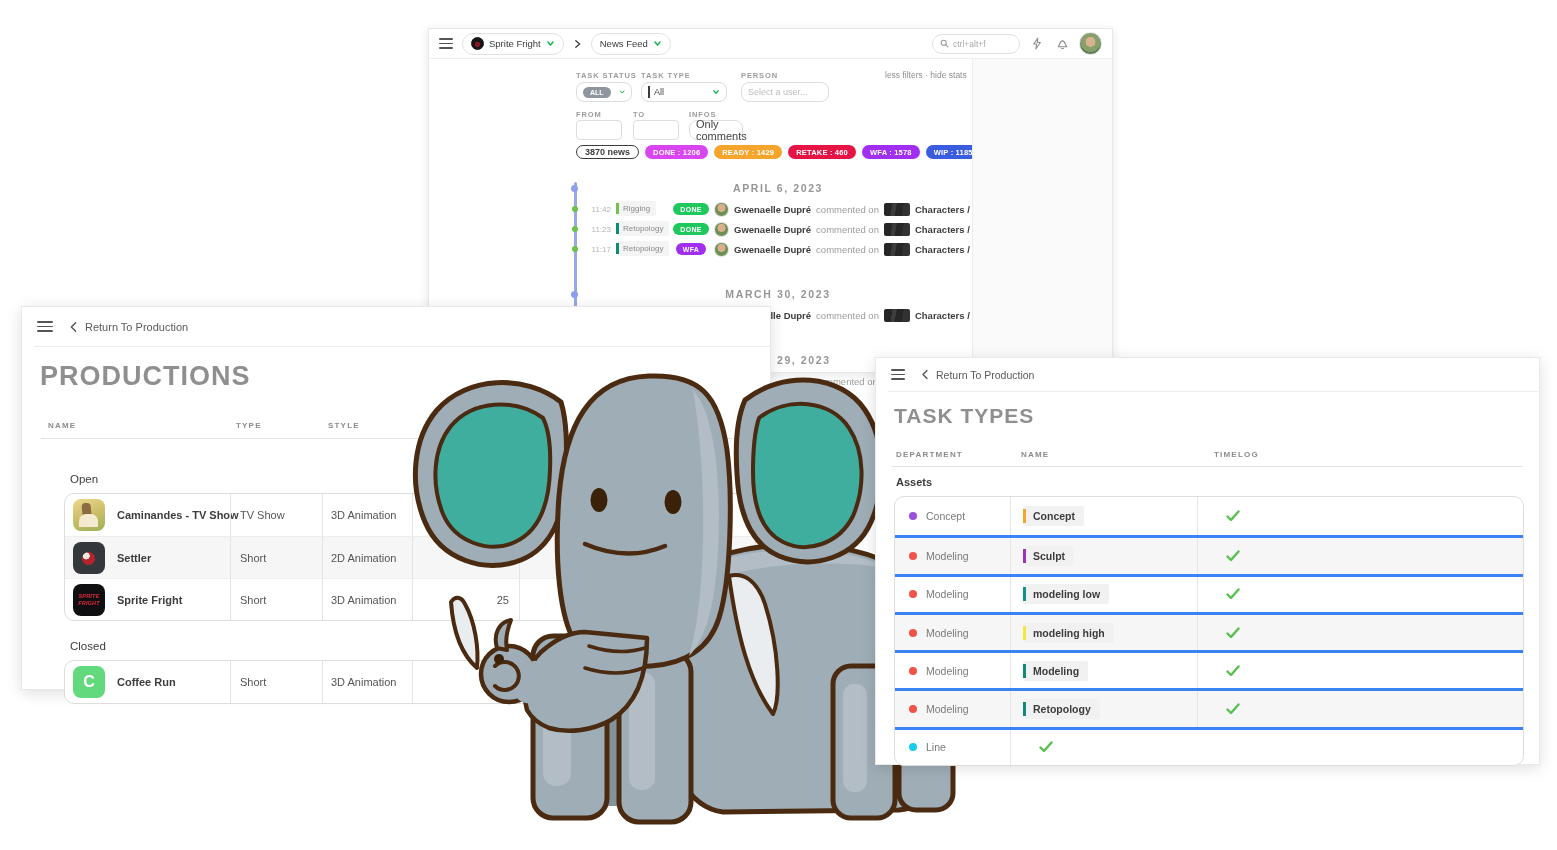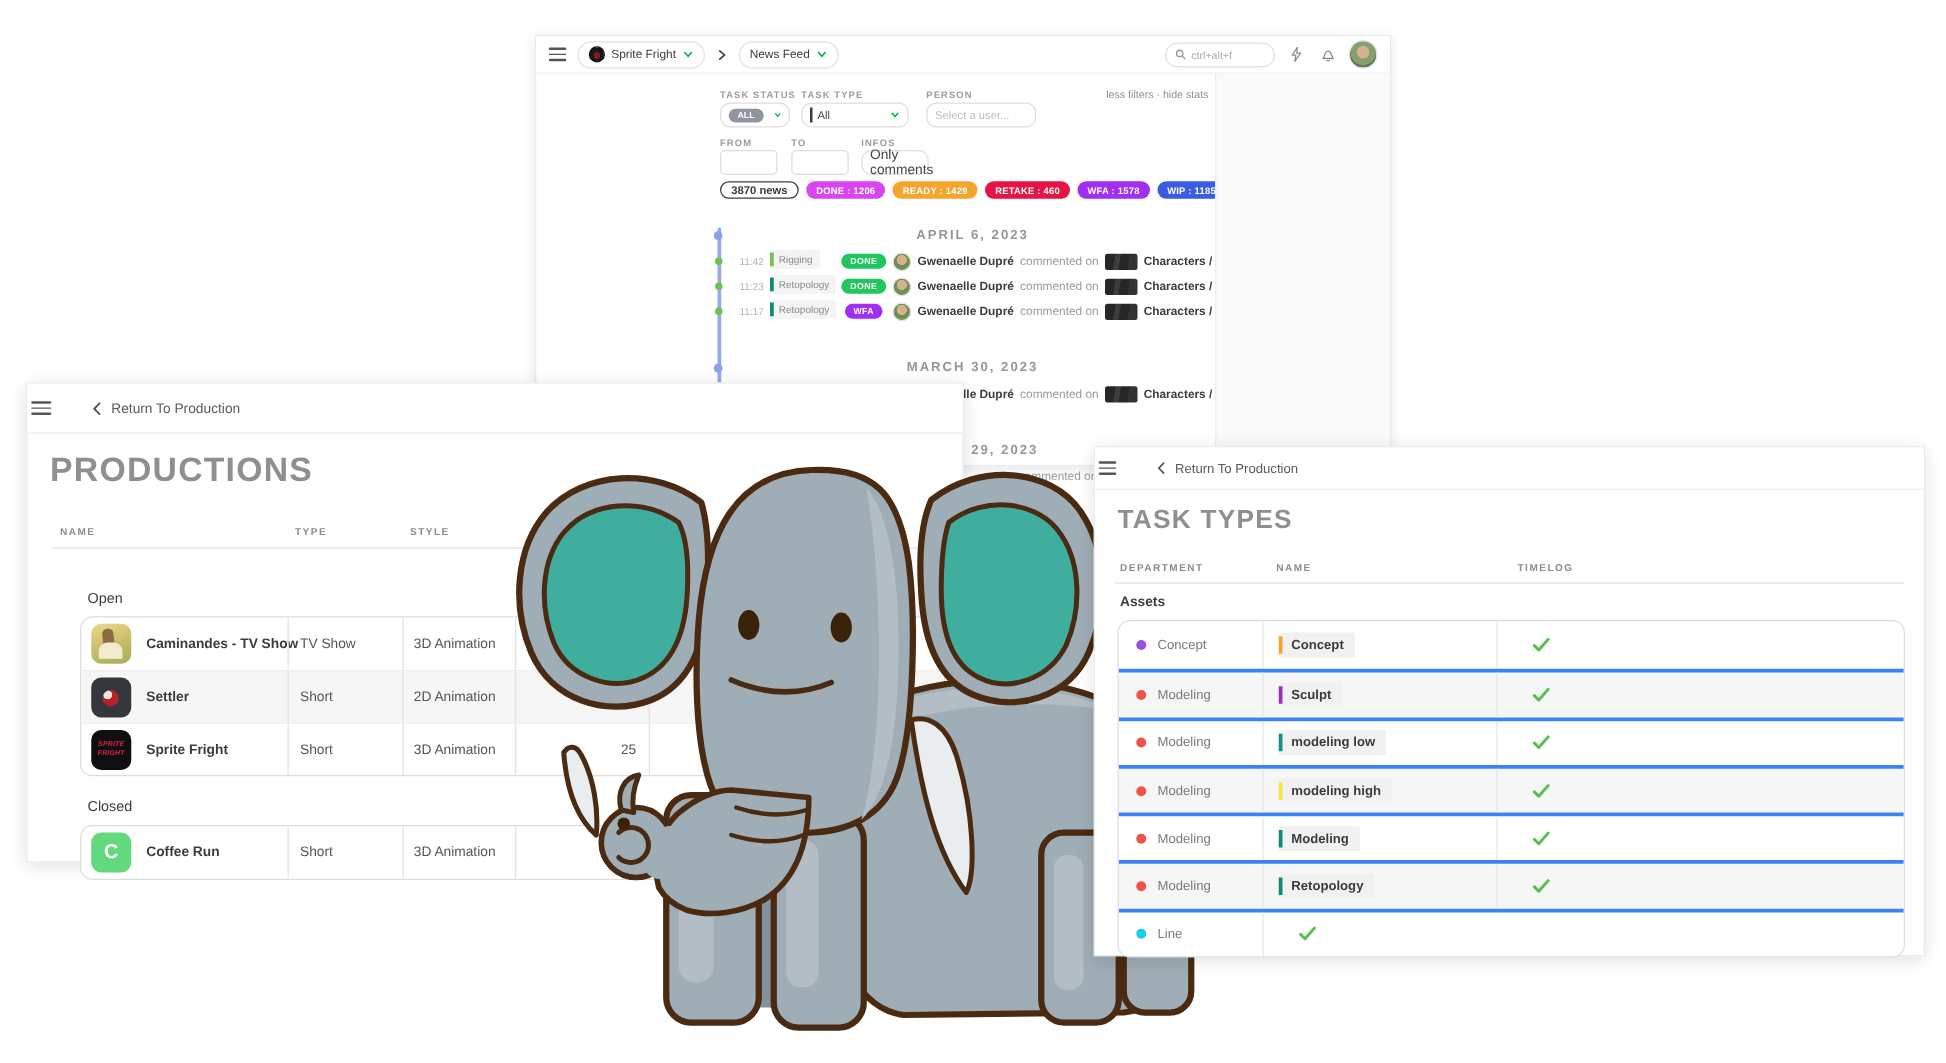--- a/index.html
+++ b/index.html
@@ -57,21 +57,21 @@
   background:radial-gradient(circle at 50% 38%,#d9b08c 0 38%,#6f8f57 40% 100%)}
 .t-person{font-size:9.5px;font-weight:700;color:#3c3c3c;white-space:nowrap;cursor:pointer}
 .t-person:empty{width:76px}
 .t-action{font-size:9.5px;color:#9b9b9b;white-space:nowrap}
 .t-thumb{width:26px;height:13px;border-radius:2px;flex:0 0 auto;
   background:linear-gradient(100deg,#262626 0 30%,#3c3c3c 31% 45%,#262626 46% 70%,#323232 71% 100%)}
 .t-thumb-blue{background:linear-gradient(105deg,#0a2239 0 33%,#1c5282 34% 46%,#0a2239 47% 66%,#133c61 67% 78%,#0a2239 79%)}
 .t-target{font-size:9.5px;font-weight:700;color:#3c3c3c;white-space:nowrap;cursor:pointer}
 
 #win-prod{left:21px;top:306px;width:750px;height:384px;z-index:2;box-shadow:0 3px 14px rgba(0,0,0,.13)}
-.sub-topbar{position:absolute;left:0;top:0;right:0;display:flex;align-items:center;gap:32px;
+.sub-topbar{position:absolute;left:12px;top:0;right:0;display:flex;align-items:center;gap:16px;
   padding:0 3px;border-bottom:1px solid #ececec;background:#fff}
 #win-prod .sub-topbar{height:40px}
 .backlink{display:flex;align-items:center;gap:7px;font-size:11px;color:#5a5a5a;cursor:pointer}
 .page-title{position:absolute;font-weight:700;color:#8f8f8f;letter-spacing:1px}
 #prod-title{left:18px;top:54px;font-size:27px}
 .colhead{position:absolute;font-size:8px;font-weight:700;color:#8b8b8b;letter-spacing:1.2px}
 .head-underline{position:absolute;height:0;border-bottom:1px solid #e3e3e3}
 #prod-sections{position:absolute;left:42px;top:148px;width:692px}
 .p-seclabel{font-size:11.5px;font-weight:400;color:#3c3c3c;height:14px;margin:18px 0 6px 6px}
 .p-seclabel-2{margin-top:19px}

